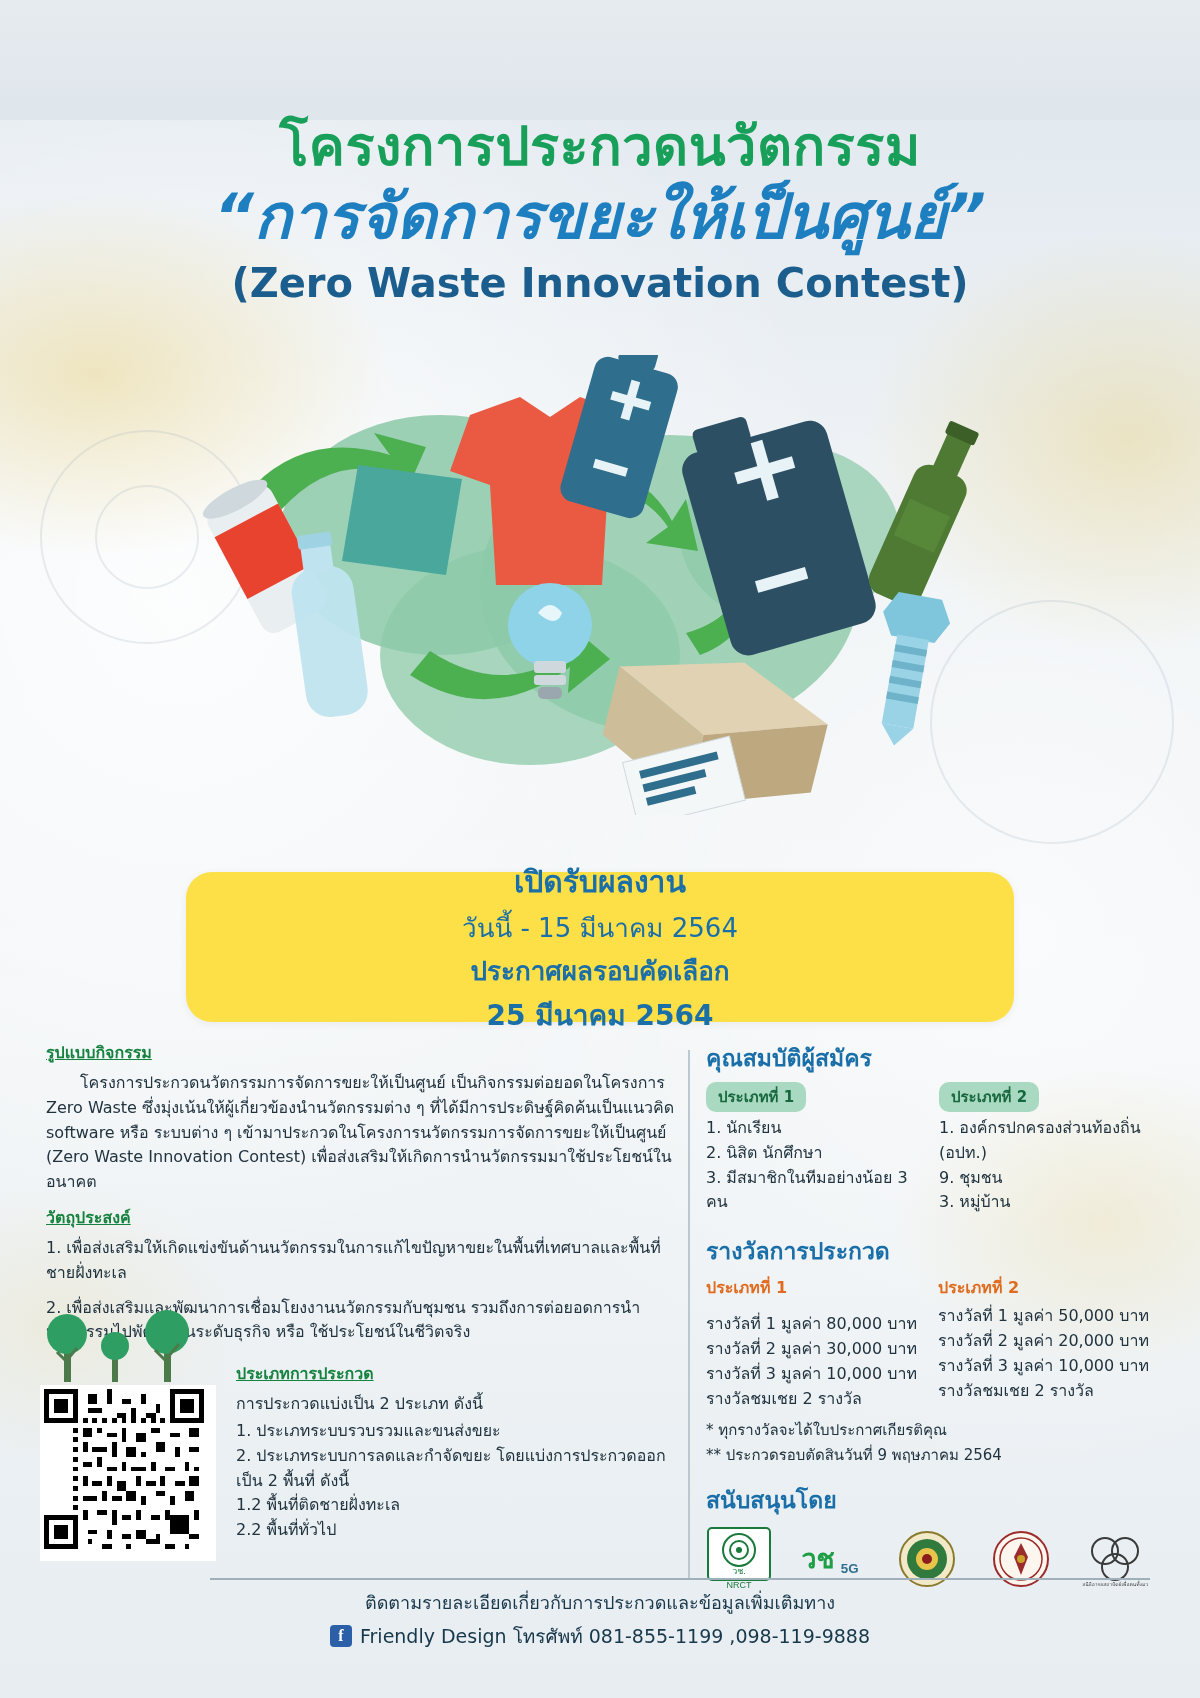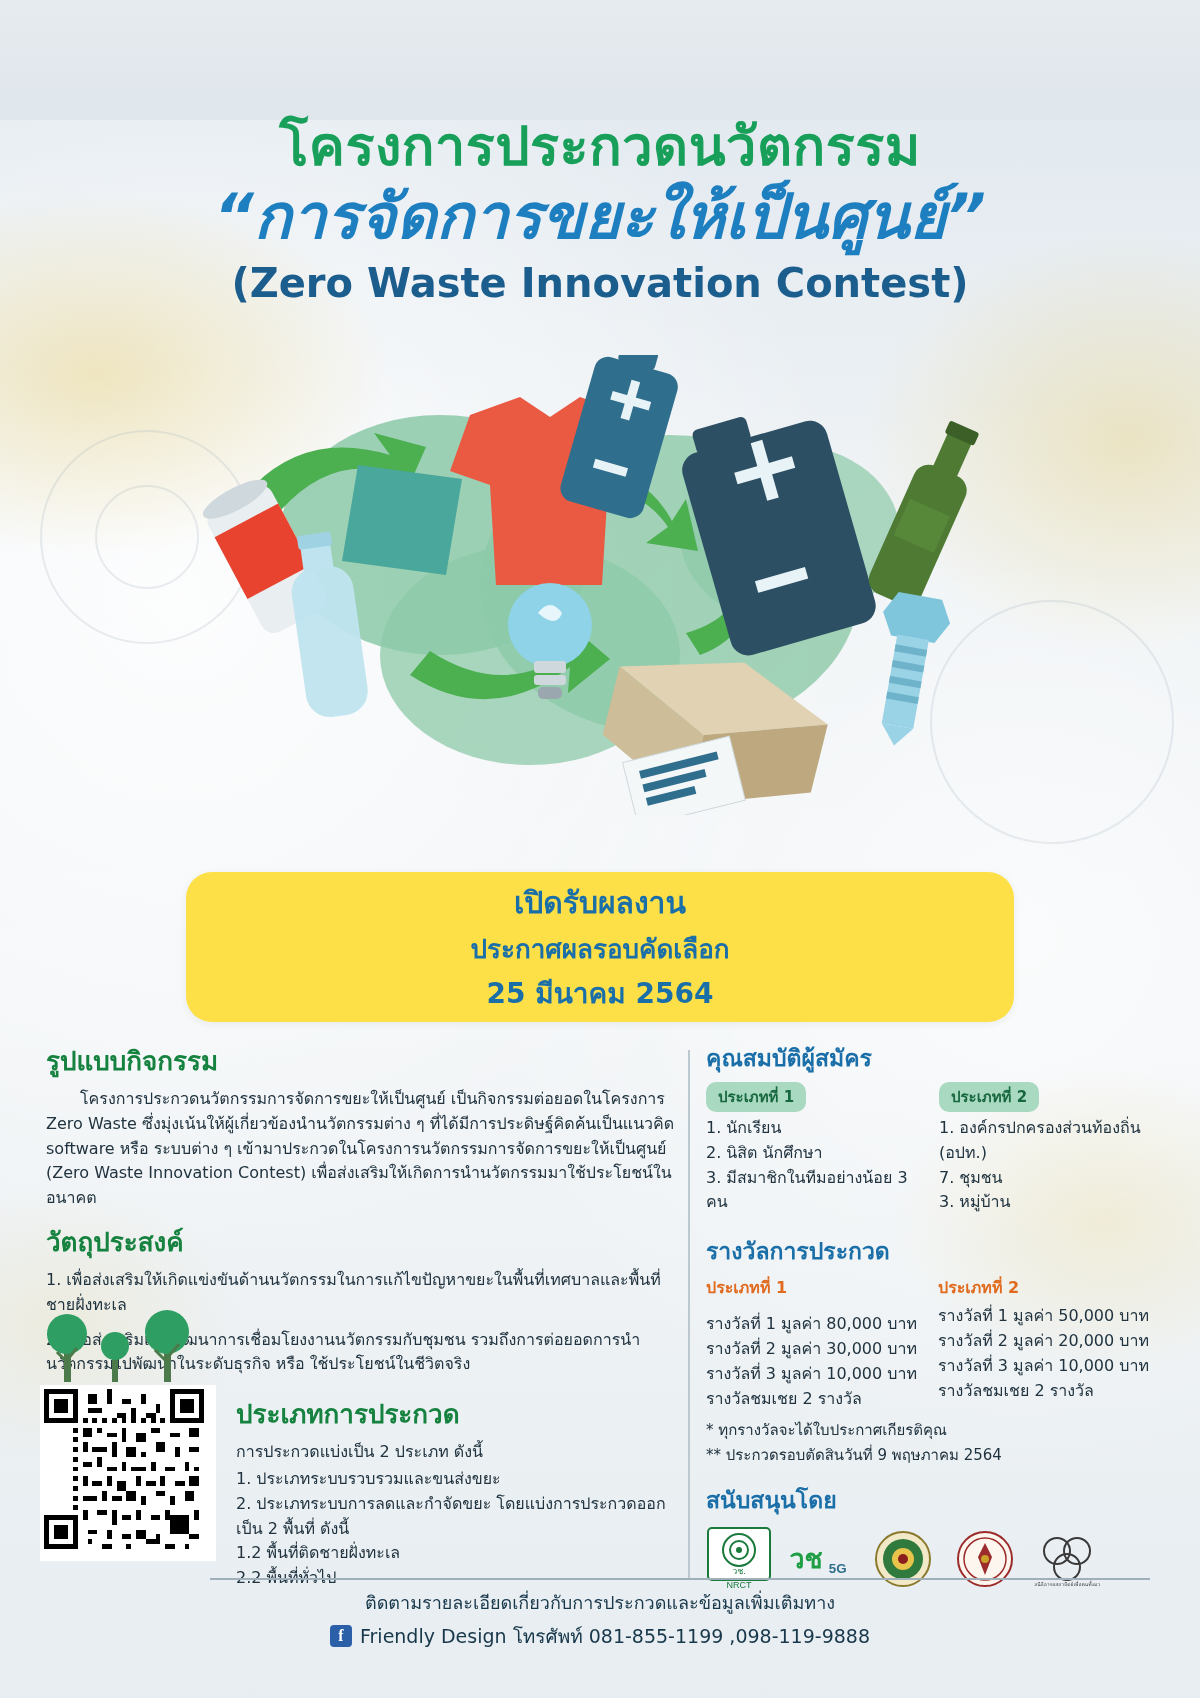--- a/index.html
+++ b/index.html
@@ -48,39 +48,39 @@
   }
   .datecard .d1{font-size:30px;color:#1b6fa8;font-weight:700;}
   .datecard .d2{font-size:26px;color:#1b6fa8;}
   .datecard .d3{font-size:26px;color:#1b6fa8;font-weight:700;}
   .datecard .d4{font-size:28px;color:#1b6fa8;font-weight:700;}
   
   .content{position:absolute;left:0;top:1040px;width:1200px;height:620px;}
   .colL{position:absolute;left:46px;top:0;width:640px;}
   .colR{position:absolute;left:706px;top:0;width:450px;}
   .vline{position:absolute;left:688px;top:10px;width:2px;height:530px;background:#bcc8d0;}
-  h3.sec{font-size:26px;color:#16823f;font-weight:bold;margin:0 0 6px 0;}
+  h3.sec{font-size:16px;color:#16823f;font-weight:bold;margin:0 0 6px 0;text-decoration:underline;}
   h3.secb{font-size:23px;color:#1b6fa8;font-weight:bold;margin:0 0 6px 0;}
   p.body{font-size:16px;color:#20333f;line-height:1.55;margin:0 0 10px 0;}
   .indent{text-indent:34px;}
   ul.plain{list-style:none;margin:0;padding:0;}
   ul.plain li{font-size:16px;color:#20333f;line-height:1.55;}
   .pill{display:inline-block;background:#a9d9c0;color:#17683f;font-size:15px;font-weight:bold;border-radius:10px;padding:3px 12px;}
   .pillo{display:inline-block;color:#e06b1f;font-size:16px;font-weight:bold;}
   .qual-grid{display:flex;gap:16px;margin-top:6px;}
   .qual-col{flex:1;}
   .prize-grid{display:flex;gap:14px;margin-top:6px;}
   .prize-col{flex:1;}
   .note{font-size:15px;color:#20333f;margin-top:8px;line-height:1.5;}
   
   .qr{position:absolute;left:40px;top:1385px;width:168px;height:168px;background:#fff;padding:4px;}
   .qr svg{display:block;}
   .trees{position:absolute;left:42px;top:1300px;width:170px;height:80px;}
   
-  .sponsors{display:flex;align-items:center;gap:16px;margin-top:8px;}
+  .sponsors{display:flex;align-items:center;gap:28px;margin-top:8px;}
   .logo{width:66px;height:66px;display:flex;align-items:center;justify-content:center;}
   
   .footer{position:absolute;left:0;top:1588px;width:1200px;text-align:center;}
   .footer .f1{font-size:18px;color:#17374a;}
   .footer .f2{font-size:19px;color:#17374a;display:flex;align-items:center;justify-content:center;gap:8px;margin-top:4px;}
   .fb{width:22px;height:22px;background:#2b5fa8;border-radius:4px;color:#fff;font-weight:bold;font-size:16px;display:flex;align-items:center;justify-content:center;font-family:"Liberation Serif",serif;}
   .hr{position:absolute;left:210px;top:1578px;width:940px;height:2px;background:#9fb0bb;}
 </style>
 </head>
 <body>
@@ -249,20 +249,21 @@
         <rect x="784" y="324" width="32" height="7"></rect>
         <rect x="784" y="340" width="32" height="7"></rect>
       </g>
       <polygon points="784,372 816,372 800,392" fill="#9ad3e6"></polygon>
     </g>
   </svg>
 </div>
 
 <div class="datecard">
   <div class="d1">เปิดรับผลงาน</div>
+  <div class="d2">วันนี้ - 15 มีนาคม 2564</div>
   <div class="d3">ประกาศผลรอบคัดเลือก</div>
   <div class="d4">25 มีนาคม 2564</div>
 </div>
 
 <div class="content">
   <div class="vline"></div>
 
   <div class="colL">
     <h3 class="sec">รูปแบบกิจกรรม</h3>
     <p class="body indent">โครงการประกวดนวัตกรรมการจัดการขยะให้เป็นศูนย์ เป็นกิจกรรมต่อยอดในโครงการ Zero Waste ซึ่งมุ่งเน้นให้ผู้เกี่ยวข้องนำนวัตกรรมต่าง ๆ ที่ได้มีการประดิษฐ์คิดค้นเป็นแนวคิด software หรือ ระบบต่าง ๆ เข้ามาประกวดในโครงการนวัตกรรมการจัดการขยะให้เป็นศูนย์ (Zero Waste Innovation Contest) เพื่อส่งเสริมให้เกิดการนำนวัตกรรมมาใช้ประโยชน์ในอนาคต</p>
@@ -291,21 +292,21 @@
         <ul class="plain" style="margin-top:4px;">
           <li>1. นักเรียน</li>
           <li>2. นิสิต นักศึกษา</li>
           <li>3. มีสมาชิกในทีมอย่างน้อย 3 คน</li>
         </ul>
       </div>
       <div class="qual-col">
         <span class="pill">ประเภทที่ 2</span>
         <ul class="plain" style="margin-top:4px;">
           <li>1. องค์กรปกครองส่วนท้องถิ่น (อปท.)</li>
-          <li>7. ชุมชน</li>
+          <li>9. ชุมชน</li>
           <li>3. หมู่บ้าน</li>
         </ul>
       </div>
     </div>
 
     <h3 class="secb" style="margin-top:18px;">รางวัลการประกวด</h3>
     <div class="prize-grid">
       <div class="prize-col">
         <span class="pillo">ประเภทที่ 1</span>
         <ul class="plain" style="margin-top:12px;">

